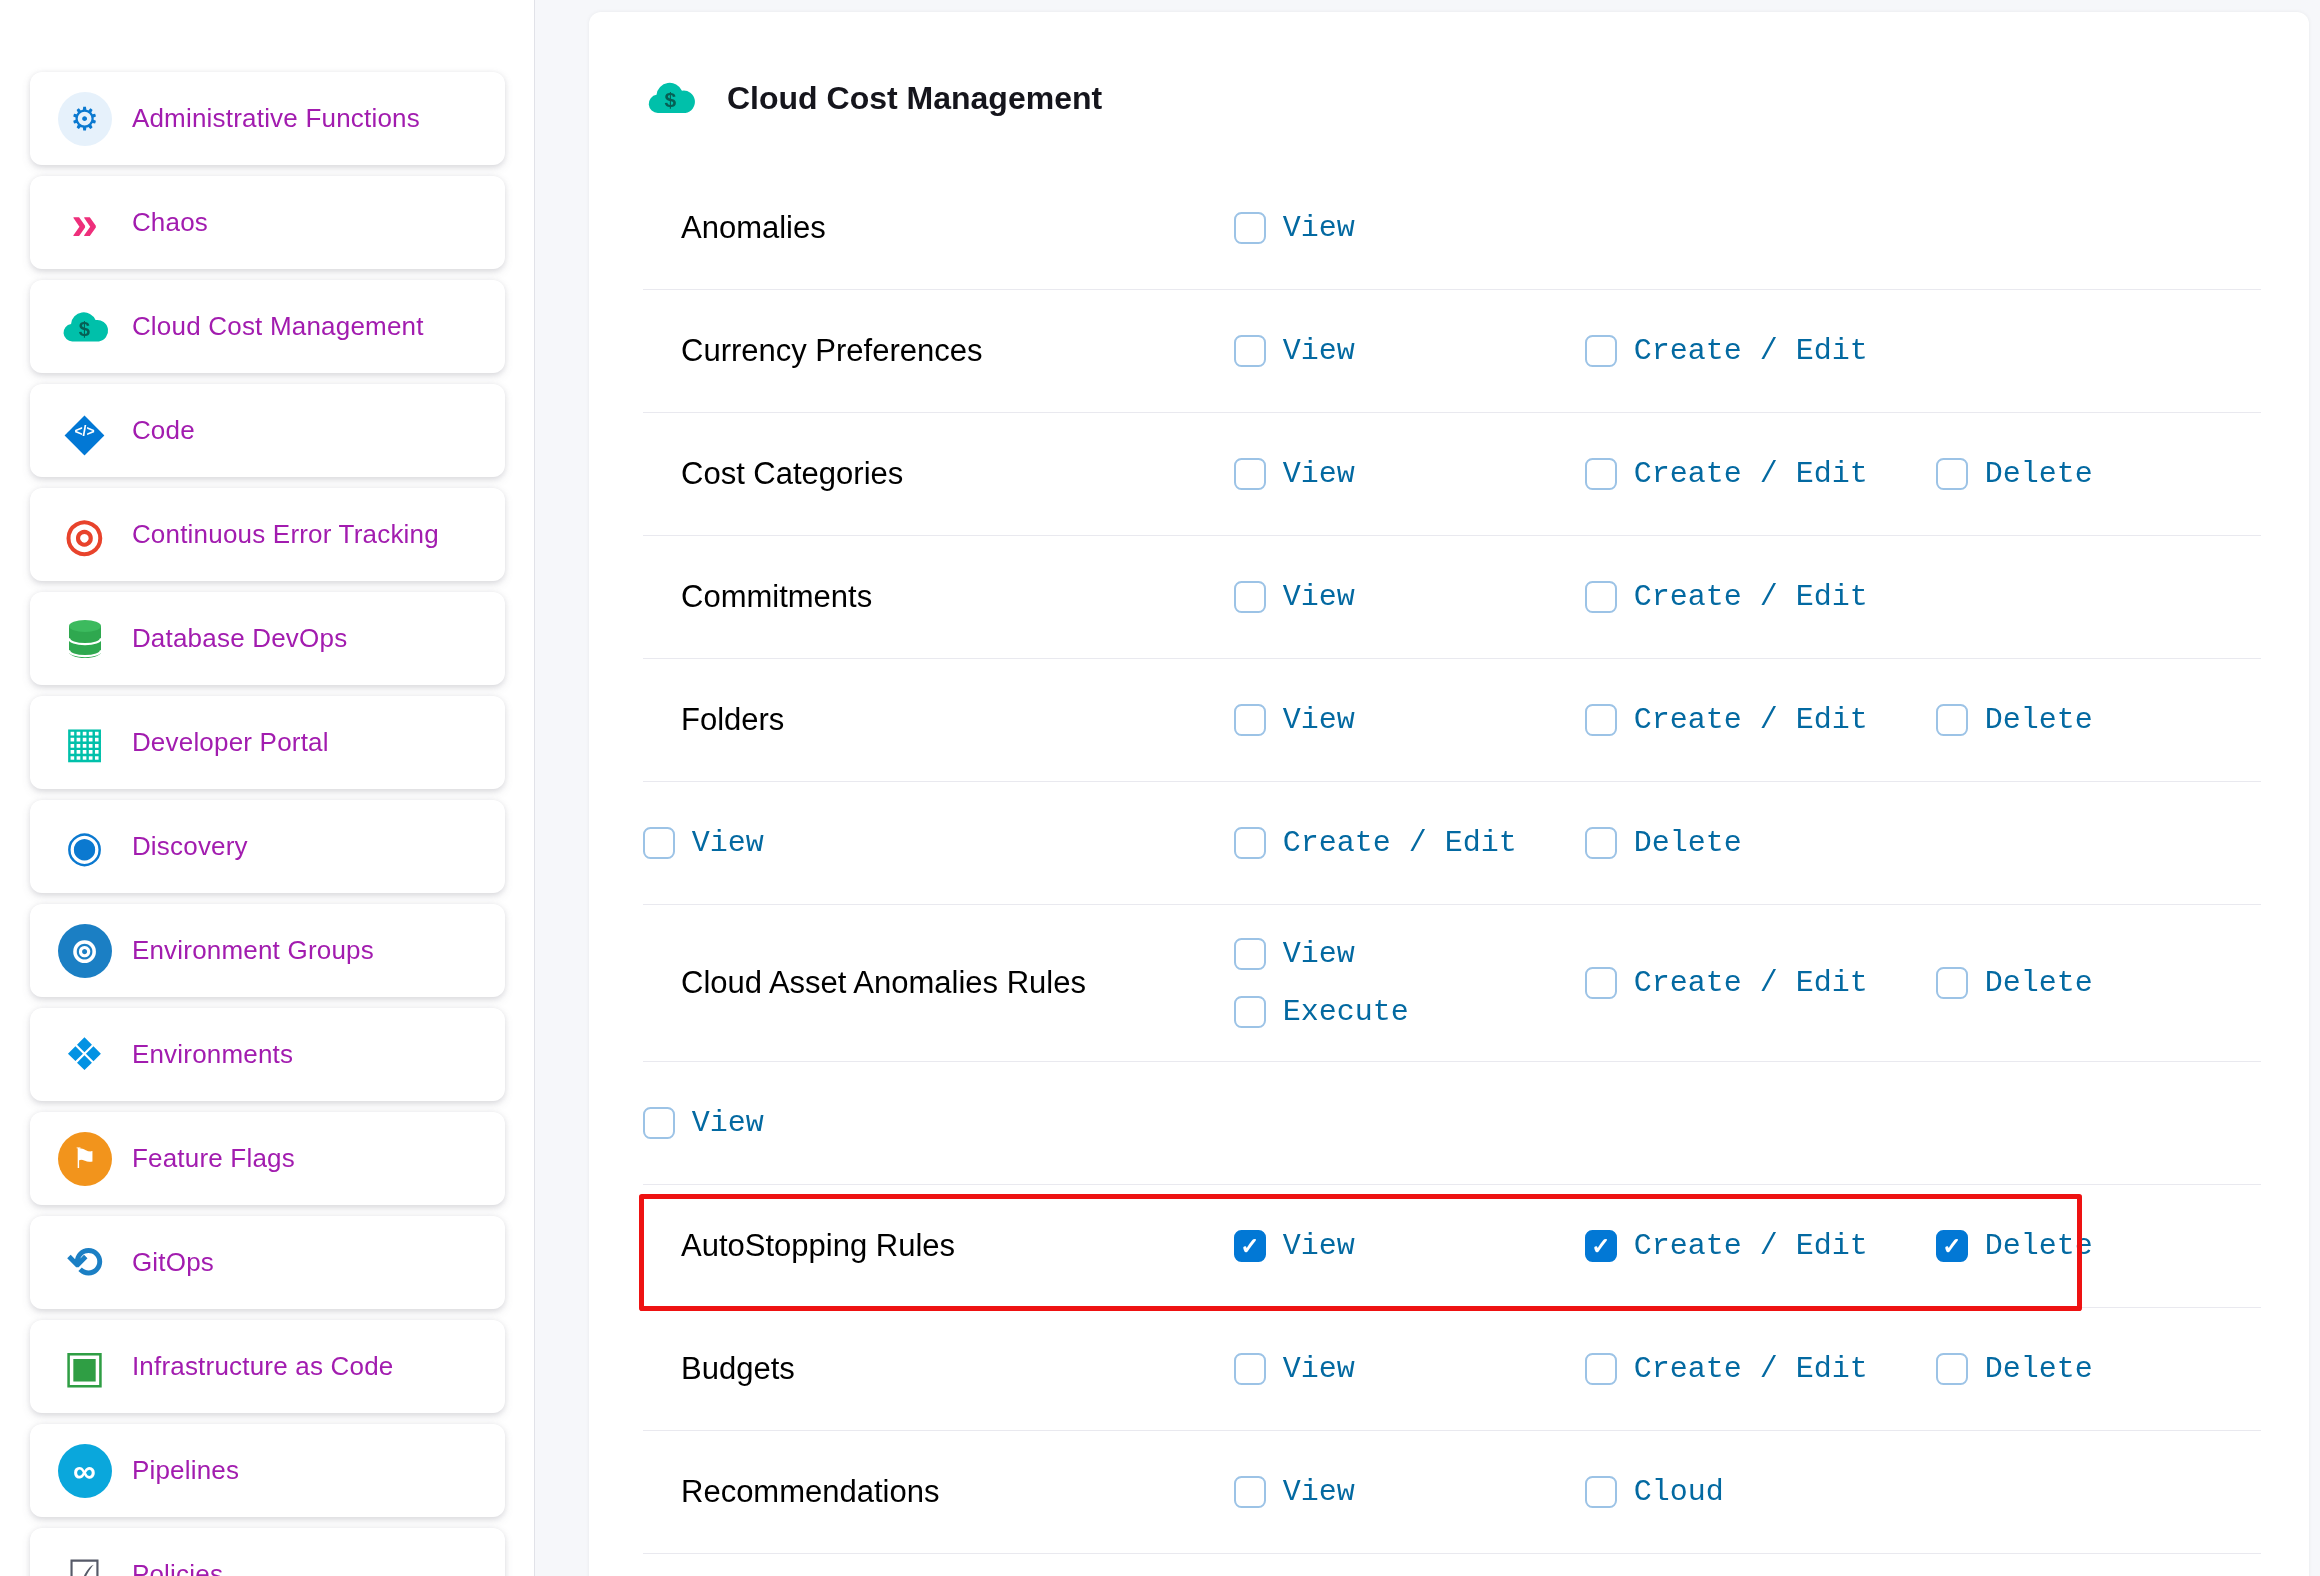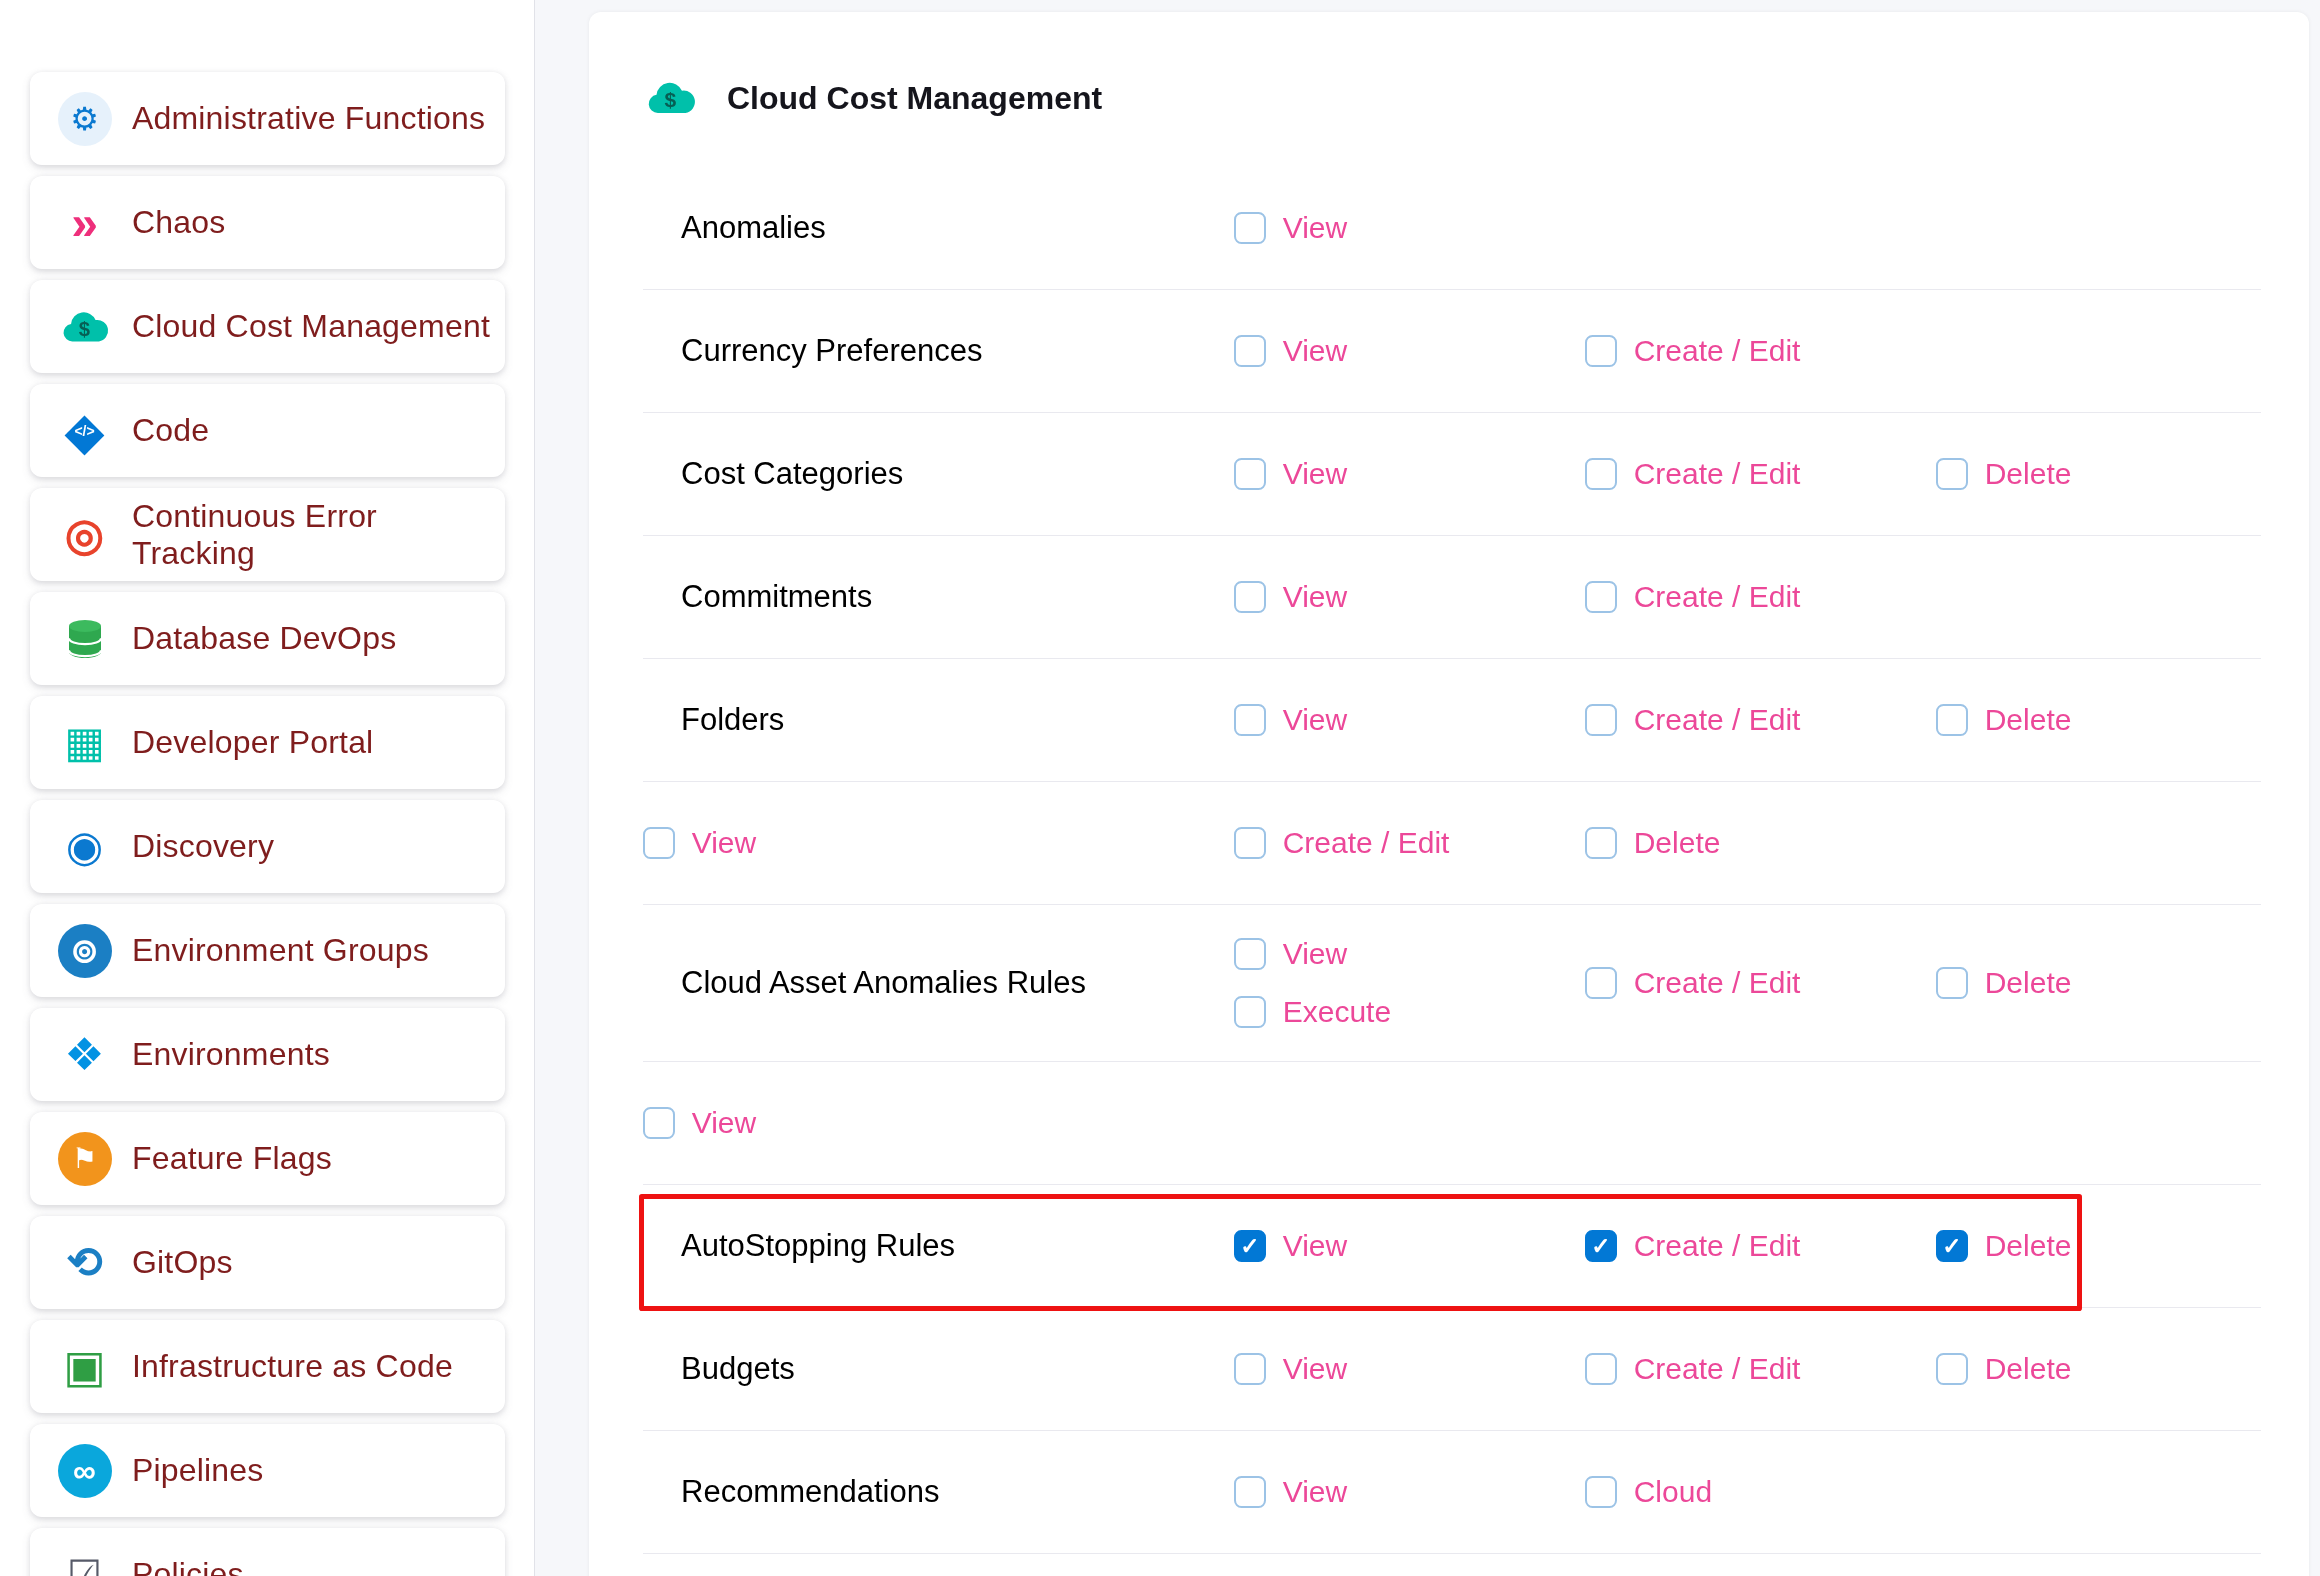--- a/index.html
+++ b/index.html
@@ -24,21 +24,21 @@
     cursor:pointer;
   }
   .s-icon{
     width:54px;height:54px;flex:none;display:flex;align-items:center;justify-content:center;
     font-size:41px;line-height:1;position:relative;
   }
   .s-icon .overlay{
     position:absolute;inset:0;display:flex;align-items:center;justify-content:center;
     font-weight:bold;
   }
-  .side-label{font-size:32px;color:#7f1d1d;font-weight:500;letter-spacing:0.2px;}
+  .side-label{font-size:26px;color:#a21caf;font-weight:500;letter-spacing:0.2px;}
   
   .main-card{
     position:absolute;left:589px;top:12px;right:12px;height:1633px;
     background:#fff;border-radius:12px;
     box-shadow:0 0.9px 4.6px rgba(0,0,0,.06);
   }
   .mc-header{display:flex;align-items:center;gap:28px;padding:58px 0 41px 54px;}
   .mc-icon{width:56px;height:56px;display:flex;align-items:center;justify-content:center;}
   .mc-header h1{margin:0;font-size:32px;font-weight:700;color:#15151c;}
   .table{margin-left:54px;width:1618px;}
@@ -54,21 +54,21 @@
   .perm{display:flex;align-items:center;gap:16.7px;}
   .cb{
     width:32px;height:32px;flex:none;box-sizing:border-box;background:#fff;
     border:2.8px solid var(--cb-border,#9cc3e6);border-radius:7.4px;position:relative;cursor:pointer;
   }
   .cb.checked{background:var(--accent,#0278d5);border-color:var(--accent,#0278d5);}
   .cb.checked::after{
     content:"✓";position:absolute;inset:0;display:flex;align-items:center;justify-content:center;
     color:#fff;font-size:23px;font-weight:bold;
   }
-  .perm-label{font-size:30px;color:#ec4899;}
+  .perm-label{font-size:30px;color:#0369a1;font-family:Liberation Mono, monospace;}
   .perm-row.highlighted::after{
     content:"";position:absolute;left:-3.7px;top:9.3px;bottom:-3.7px;width:1443px;
     border:5.6px solid var(--highlight,#ee1212);border-radius:2.8px;box-sizing:border-box;
     pointer-events:none;
   }
 </style>
 </head>
 <body>
 
 <div class="sidebar">

